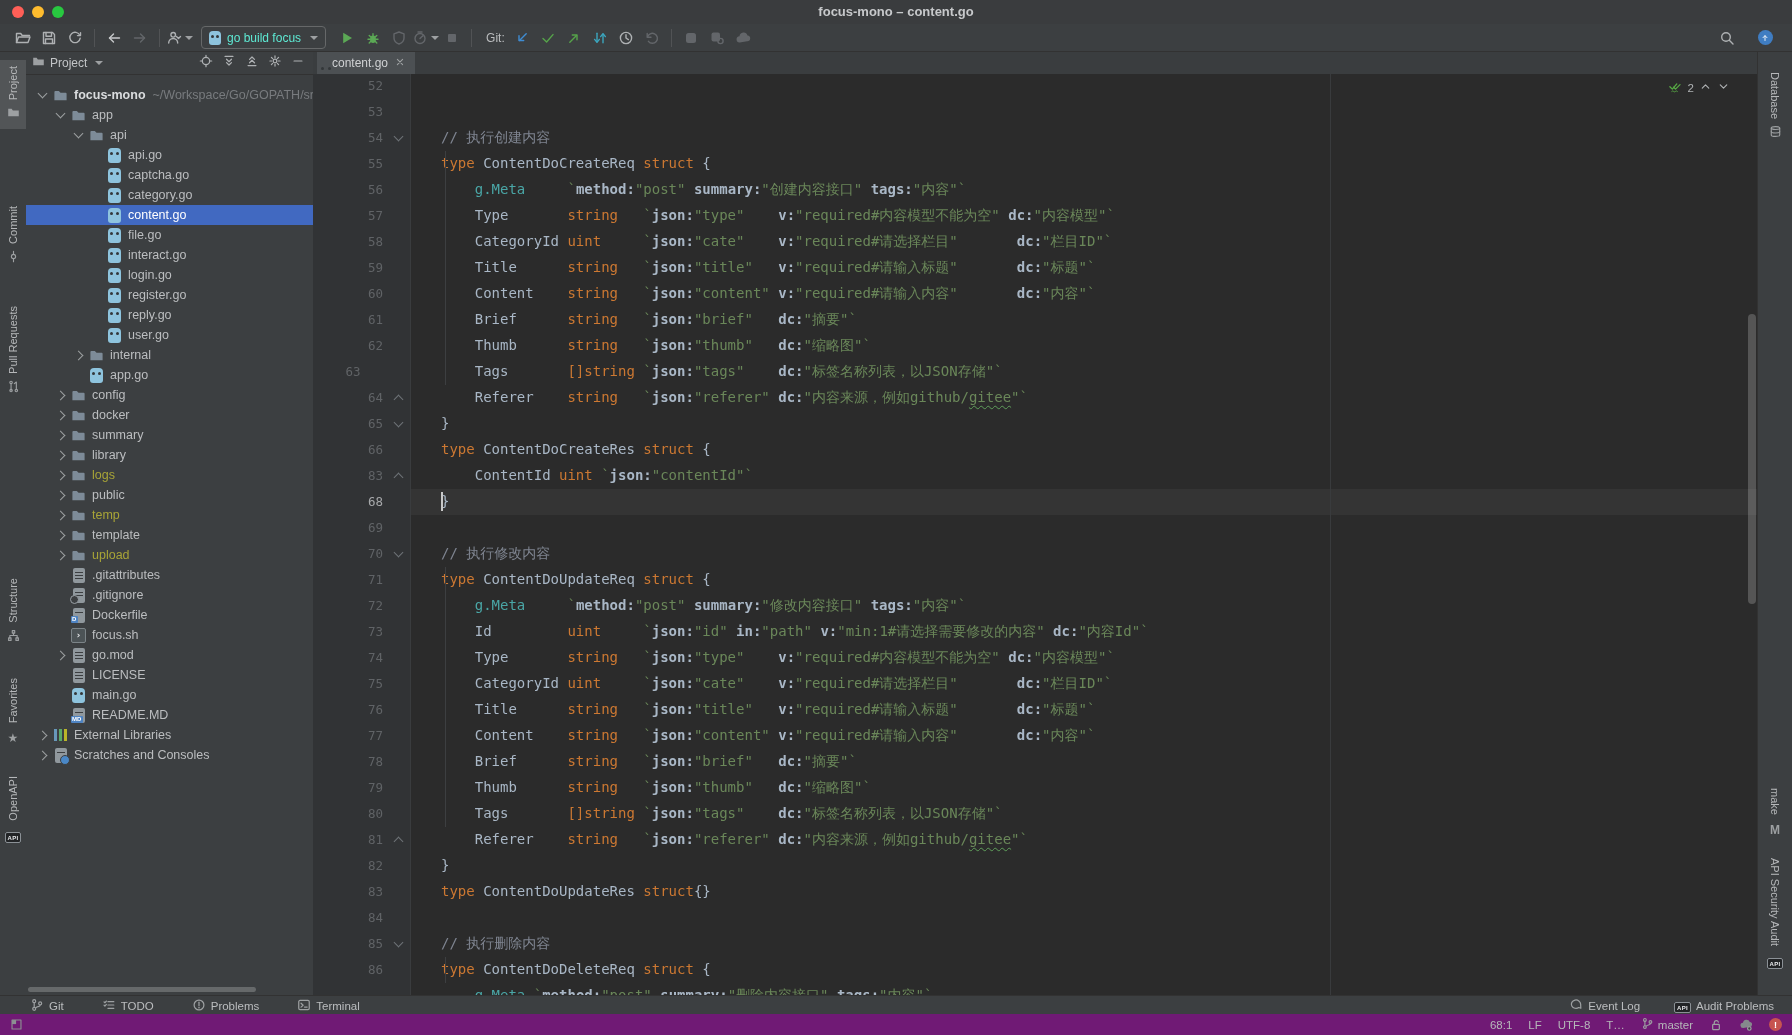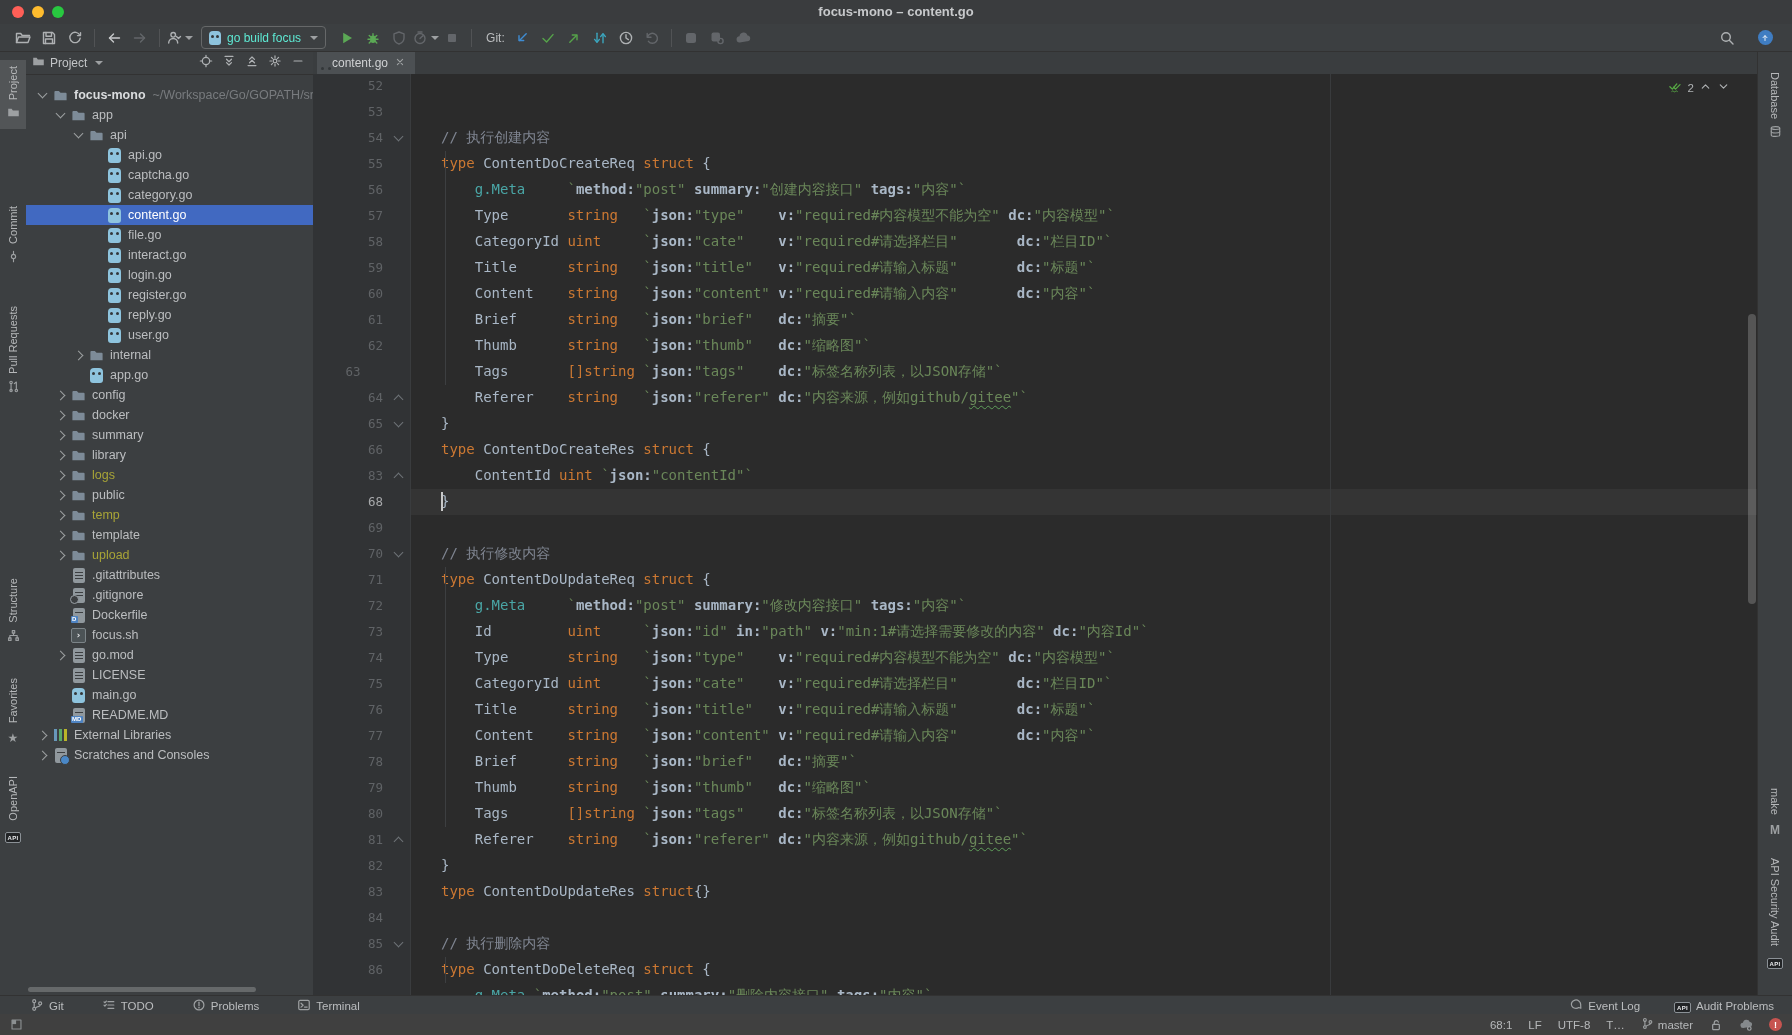--- a/index.html
+++ b/index.html
@@ -84,21 +84,21 @@
   .iguide{position:absolute;width:1px;background:#3d3f41;}
   #margin-guide{position:absolute;left:1017px;top:0;width:1px;height:921px;background:#393b3d;}
   #vscroll{position:absolute;right:2px;top:240px;width:8px;height:290px;border-radius:4px;background:rgba(255,255,255,0.20);}
   #inspect{position:absolute;right:28px;top:5px;display:flex;align-items:center;gap:5px;font-size:11.5px;color:#b0b3b5;}
   
   #bottombar{left:0;top:995px;width:1792px;height:19px;background:#3c3f41;border-top:1px solid #323232;
              display:flex;align-items:center;font-size:11.5px;}
   .bb-item{display:flex;align-items:center;gap:5px;color:#bbbdbf;margin-right:38px;}
   .bb-right{margin-left:auto;display:flex;align-items:center;gap:34px;padding-right:18px;}
   .bb-right .bb-item{margin-right:0;}
-  #statusbar{left:0;top:1014px;width:1792px;height:21px;background:#404040;
+  #statusbar{left:0;top:1014px;width:1792px;height:21px;background:#701a75;
              display:flex;align-items:center;font-size:11.5px;color:#b6b8ba;padding:0 10px;box-sizing:border-box;}
   .sb-right{margin-left:auto;display:flex;align-items:center;gap:16px;}
   .sb-it{display:flex;align-items:center;gap:4px;}
   .red-dot{width:13px;height:13px;border-radius:50%;background:#c75450;color:#fff;
            font:bold 9px "Liberation Sans",sans-serif;display:flex;align-items:center;justify-content:center;}
 </style>
 </head>
 <body>
 
 <div id="titlebar" class="abs">

